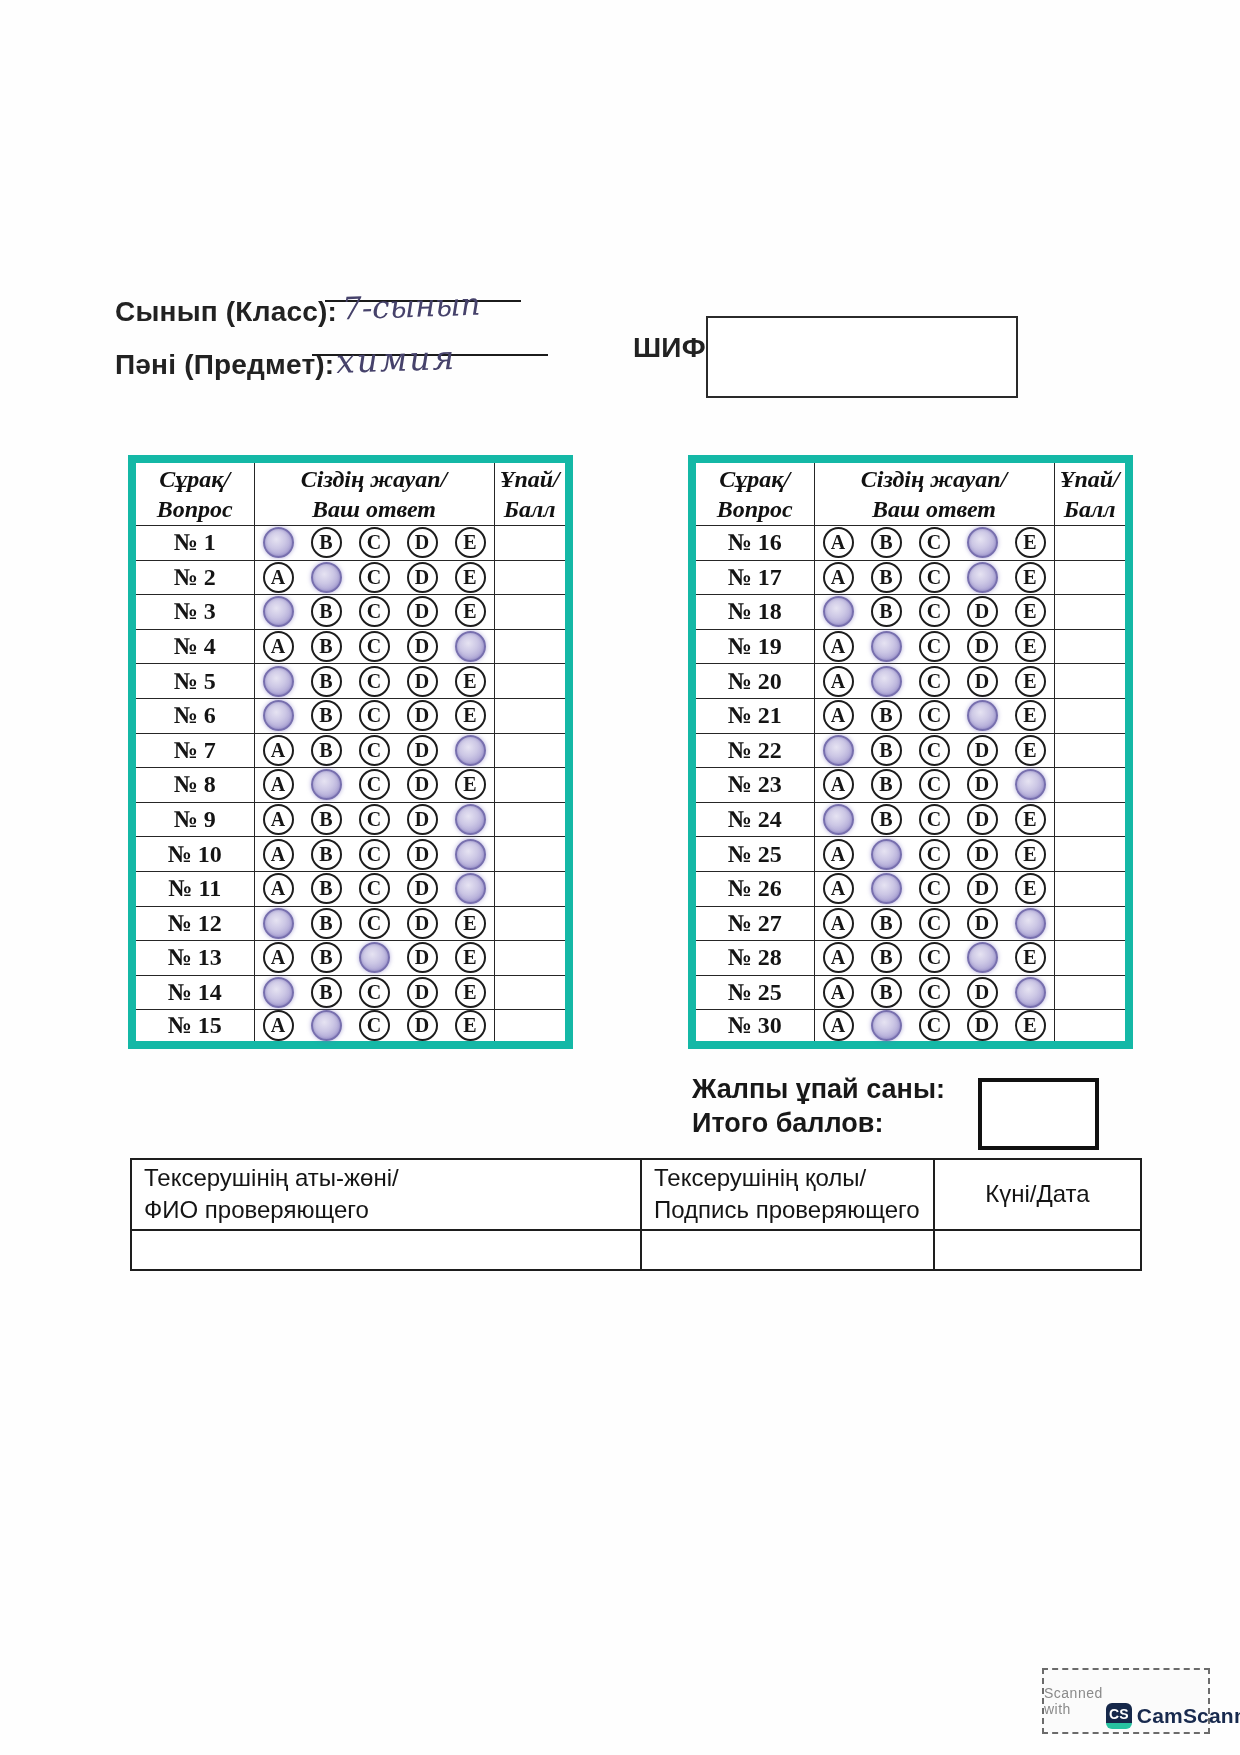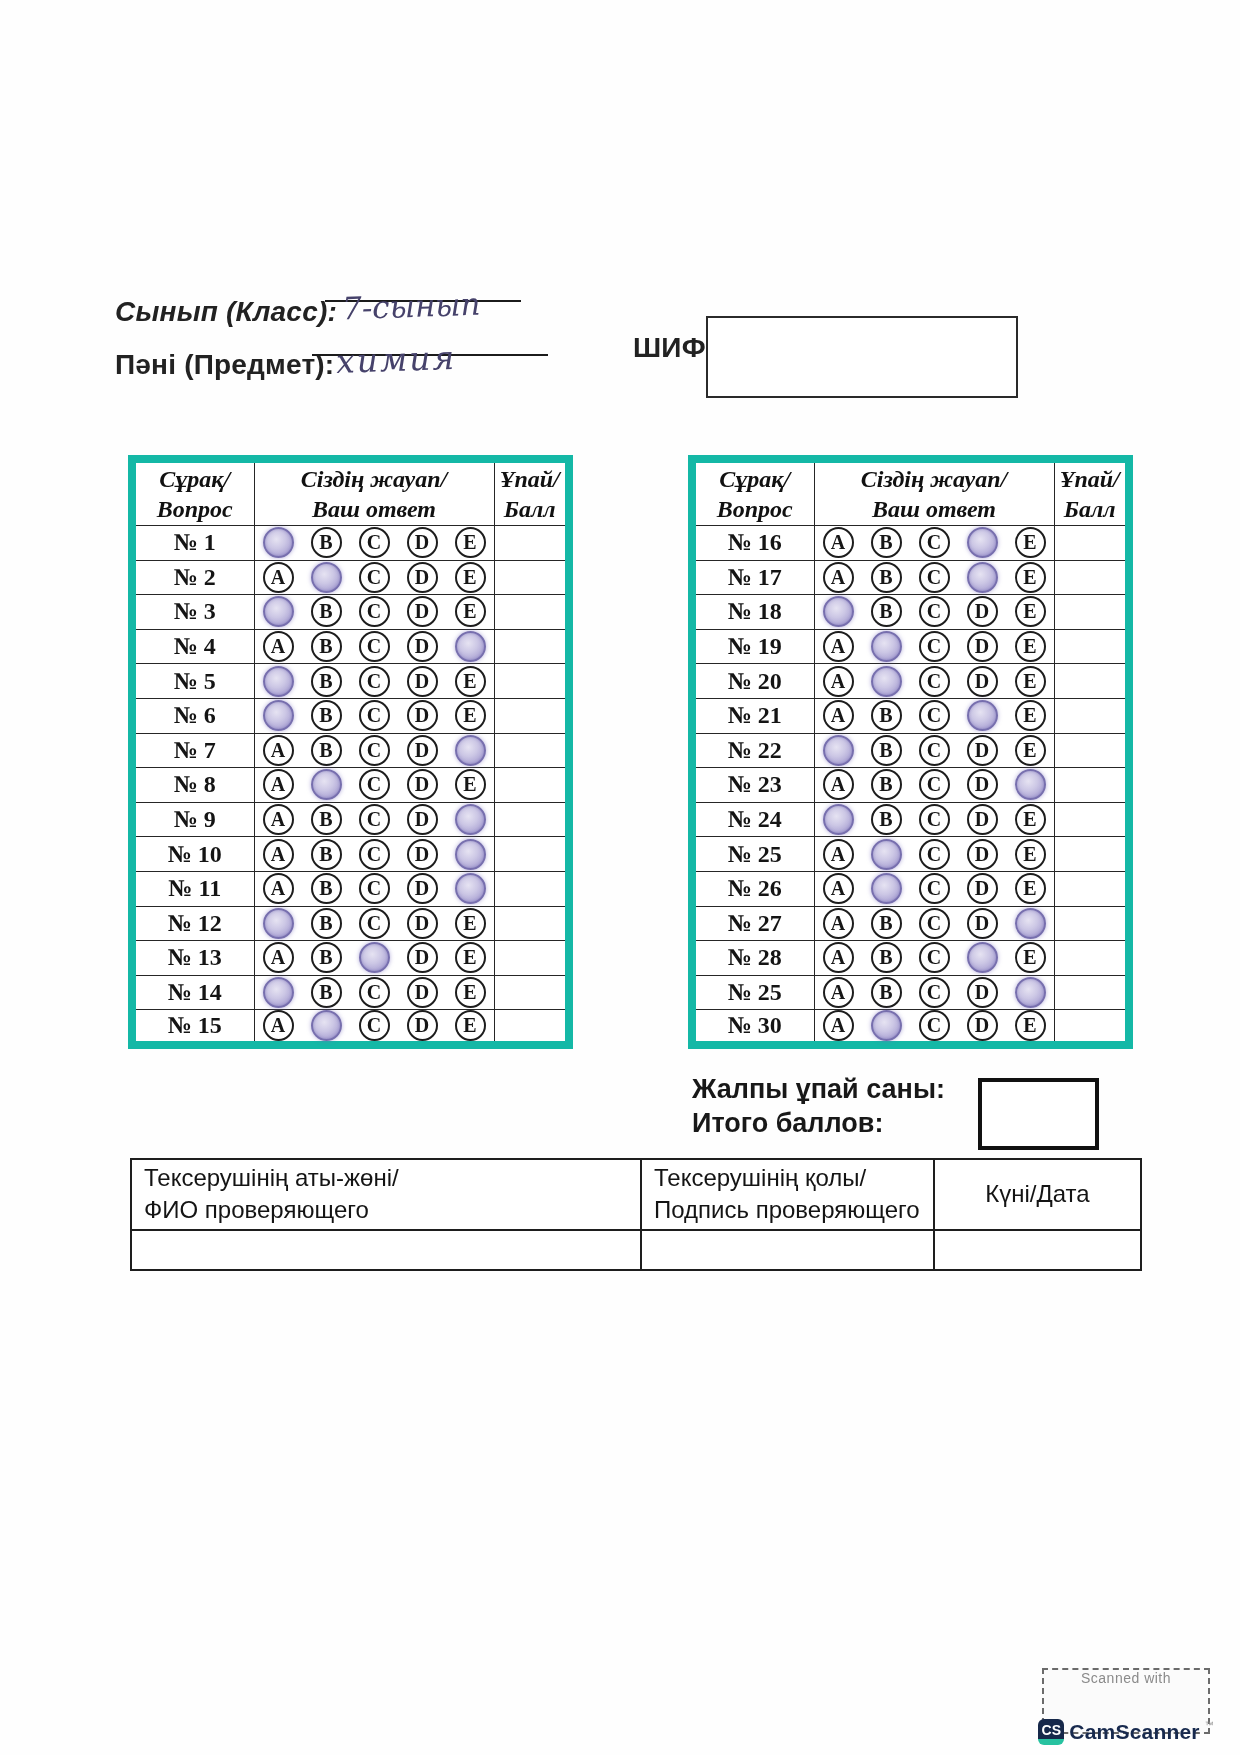--- a/index.html
+++ b/index.html
@@ -45,36 +45,36 @@
                border-collapse:collapse;table-layout:fixed;background:#fff;}
   table.footer td{border:2px solid #1e1e1e;font-size:24px;font-weight:500;color:#141414;
                   vertical-align:middle;padding:2px 12px;line-height:1.35;}
   table.footer tr.lbl{height:62px;}
   table.footer tr.empty{height:40px;}
   td.date-cell{text-align:center;vertical-align:top;padding-top:10px;}
 
   
   .badge{position:absolute;left:1042px;top:1668px;width:168px;height:66px;
          border:2px dashed #6b6b6b;background:#fbfbfb;box-sizing:border-box;
-         display:flex;flex-direction:column;align-items:center;justify-content:space-between;gap:3px;}
+         display:flex;flex-direction:row;align-items:center;justify-content:space-between;gap:3px;}
   .badge .line1{font-size:14px;color:#8a8a8a;letter-spacing:.5px;}
   .badge .line2{display:flex;align-items:center;gap:5px;margin-top:30px;}
   .cs-logo{width:26px;height:26px;border-radius:6px;
            background:linear-gradient(to bottom,#16284a 0%,#16284a 76%,#27c2a0 76%,#27c2a0 100%);
            color:#fff;font-weight:bold;font-size:14px;display:flex;align-items:center;justify-content:center;
            padding-bottom:4px;box-sizing:border-box;}
   .cs-brand{font-size:21px;font-weight:bold;color:#182a4e;letter-spacing:.2px;}
   .cs-tm{font-size:9px;color:#8a8a8a;vertical-align:top;position:relative;top:-7px;}
 </style>
 </head>
 <body>
 
 <div id="page">
 
-  <div class="hdr-label" style="left:115px;top:296px;font-style:italic;">Сынып (Класс):</div>
+  <div class="hdr-label" style="left:115px;top:296px;">Сынып (Класс):</div>
   <div class="hand-line" style="left:325px;top:300px;width:196px;"></div>
   <div class="hand hand-val" style="left:342px;top:288px;font-size:31px;">7-сынып</div>
 
   <div class="hdr-label" style="left:115px;top:349px;">Пәні (Предмет):</div>
   <div class="hand-line" style="left:312px;top:354px;width:236px;"></div>
   <div class="hand hand-val" style="left:336px;top:340px;font-size:33px;letter-spacing:2px;">химия</div>
 
   <div class="hdr-label" style="left:633px;top:332px;">ШИФР</div>
   <div class="cipher-box">
     

